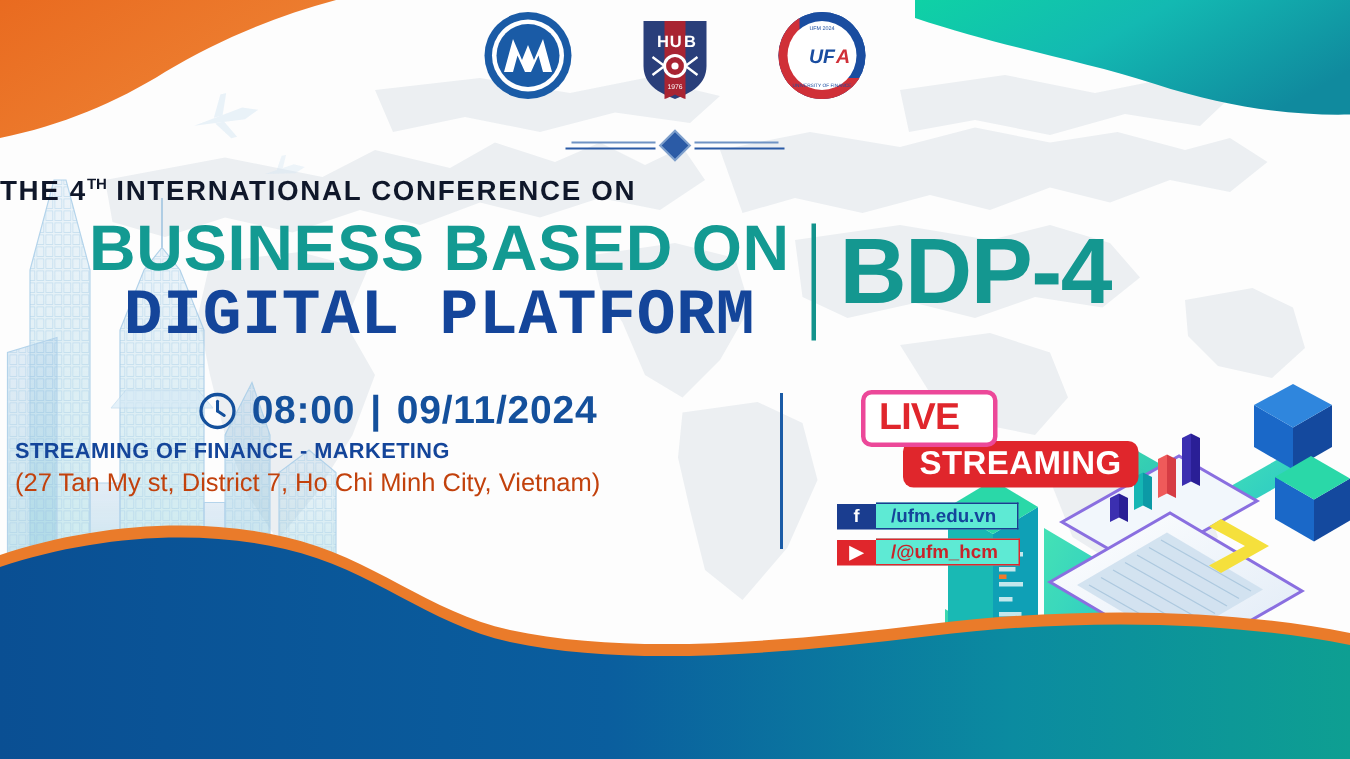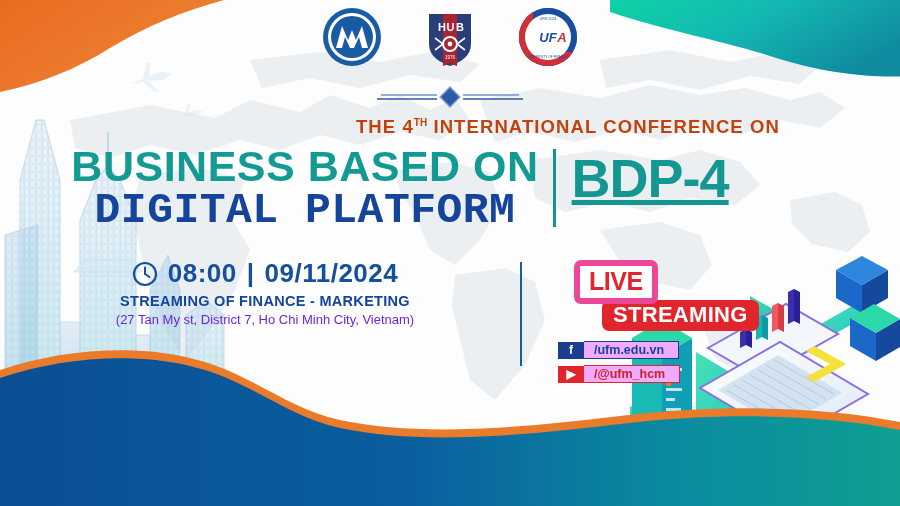--- a/index.html
+++ b/index.html
@@ -30,23 +30,23 @@
   .logos {
     position:absolute; top:6px; left:0; width:900px;
     display:flex; justify-content:center; align-items:center; gap:36px;
   }
   .logo { width:62px; height:62px; }
 
   .ornament { position:absolute; top:86px; left:0; width:900px; display:flex; justify-content:center; }
 
   .kicker {
     position:absolute; top:116px; left:0; width:780px;
-    text-align:right;
+    text-align:left;
     font-size:18.5px; font-weight:bold; letter-spacing:1.1px;
-    color:#c2410c;
+    color:#0f172a;
   }
   .kicker sup { font-size:10px; vertical-align:super; letter-spacing:0; }
 
   .titleblock {
     position:absolute; top:145px; left:0; width:800px;
     display:flex; justify-content:center; align-items:flex-start;
   }
   .title-left { text-align:center; padding-right:14px; }
   .t-line1 {
     font-size:43px; font-weight:bold; letter-spacing:0.5px;
@@ -54,46 +54,45 @@
     white-space:nowrap;
   }
   .t-line2 {
     font-size:43px; font-weight:bold; letter-spacing:0.5px;
     color:#14459a; line-height:1.02;
     white-space:nowrap;
     font-family:Liberation Mono, monospace;
   }
   .title-rule { width:3px; background:#12938c; align-self:stretch; margin:4px 0 6px 0; }
   .acronym {
-    font-size:54px; font-weight:bold; color:#149790;
+    font-size:62px; font-weight:bold; color:#149790;
     letter-spacing:-1px; line-height:1; padding-left:16px; margin-top:6px;
     white-space:nowrap;
-    text-decoration:underline;
   }
 
   .lower { position:absolute; top:258px; left:0; width:900px; display:flex; }
-  .lower-left { width:520px; text-align:center; padding-left:10px; }
+  .lower-left { width:520px; text-align:left; padding-left:10px; }
   .vrule { width:2px; height:104px; background:#1a5ba6; margin-top:4px; }
   .lower-right { flex:1; padding-left:36px; padding-top:2px; }
 
   .datetime {
     display:flex; align-items:center; justify-content:center; gap:10px;
     color:#14509c; font-size:26px; font-weight:bold; letter-spacing:0.5px;
   }
   .sep { color:#14509c; font-weight:bold; }
   .room { margin-top:6px; font-size:22px; font-weight:bold; color:#14509c; letter-spacing:0.5px; }
   .univ { margin-top:4px; font-size:14.5px; font-weight:bold; color:#14459a; letter-spacing:0.3px; }
-  .addr { margin-top:3px; font-size:13px; color:#6d28d9; }
+  .addr { margin-top:3px; font-size:17px; color:#c2410c; }
 
   
   .livewrap { position:relative; width:178px; }
   .live-badge {
     display:inline-block;
-    border:6px solid #ec4899; border-radius:7px;
-    padding:1px 9px 2px 9px;
+    border:3px solid #ec4899; border-radius:7px;
+    padding:1px 22px 2px 9px;
     color:#e0262c; font-size:25px; font-weight:bold; letter-spacing:-0.5px;
     background:#ffffff;
     position:relative; z-index:2;
     margin-left:16px;
   }
   .stream-badge {
     display:inline-block;
     background:#e0262c; color:#ffffff;
     border-radius:7px;
     padding:2px 11px 3px 11px;
@@ -108,21 +107,21 @@
     width:26px; height:17px;
     display:flex; align-items:center; justify-content:center;
     color:#fff; font-size:12px; font-weight:bold;
   }
   .sicon.fb { background:#1a3d8f; }
   .sicon.yt { background:#e0262c; }
   .spill {
     border:1.4px solid; border-left:none;
     padding:1px 14px 1px 10px;
     font-size:12.5px; font-weight:bold;
-    background:#f0abfc;
+    background:#5eead4;
   }
   .spill.fb { border-color:#1a3d8f; color:#14459a; }
   .spill.yt { border-color:#e0262c; color:#c8232a;text-align:center; }
 </style>
 </head>
 <body>
 
 <div id="poster">
 
   <svg class="worldmap" viewBox="0 0 900 506" preserveAspectRatio="none">

